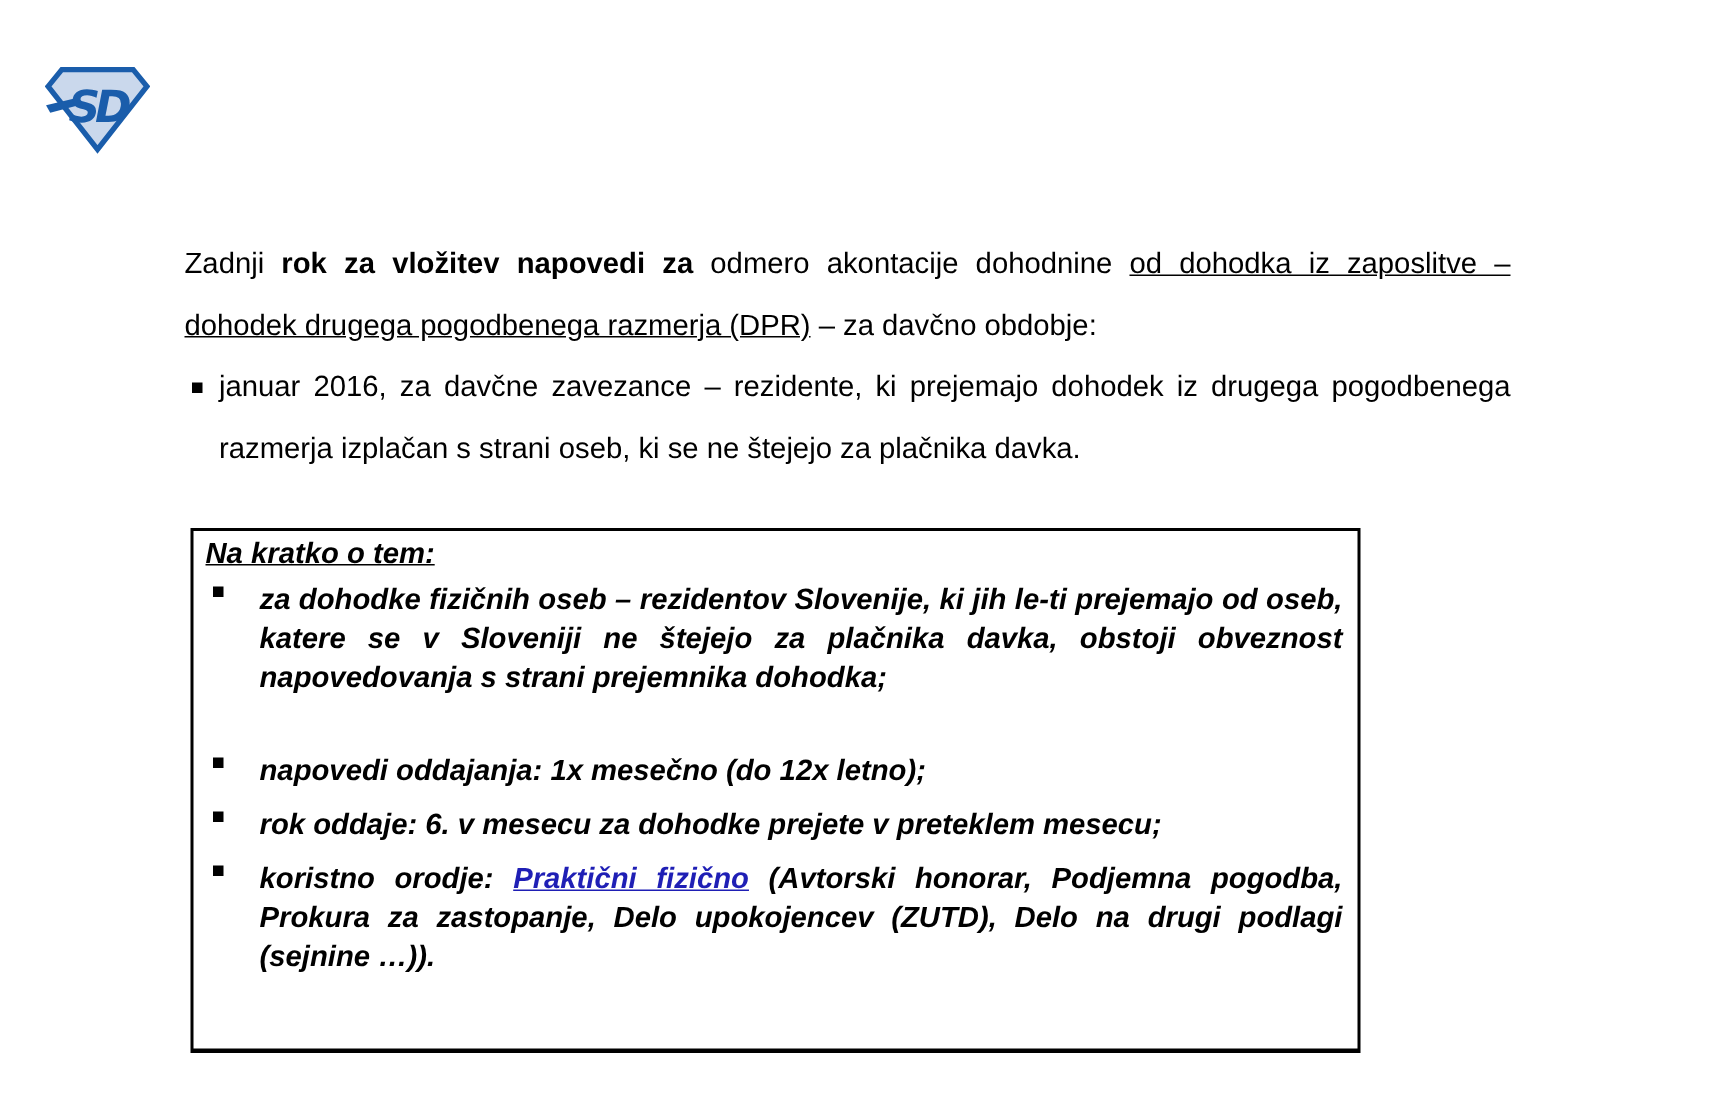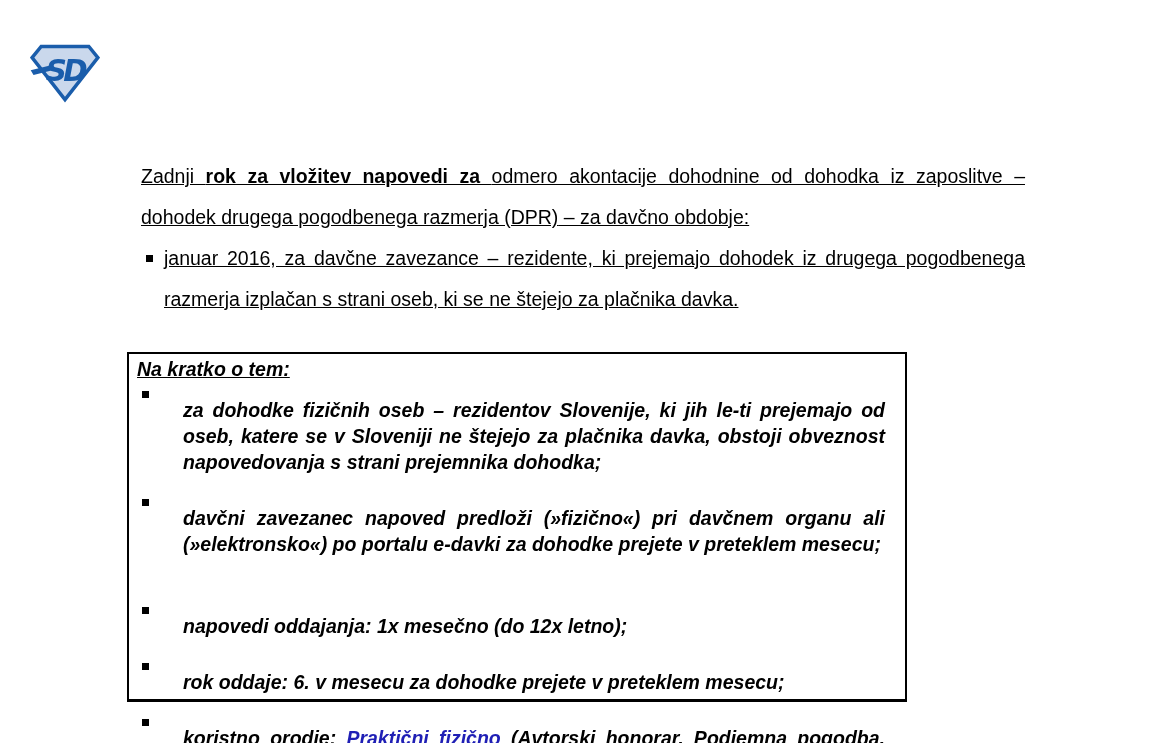--- a/index.html
+++ b/index.html
@@ -5,22 +5,22 @@
   html,body{margin:0;padding:0;}
   body{
     width:1157px;height:743px;position:relative;overflow:hidden;
     background:#ffffff;color:#000;
     font-family:"Liberation Sans", sans-serif;
   }
   
   .logo{position:absolute;left:30px;top:42px;width:70px;height:62px;}
   
   .content{
-    position:absolute;left:141px;top:156px;width:884px;
-    font-size:19.5px;line-height:41px;text-decoration:underline;
+    position:absolute;left:123px;top:156px;width:884px;
+    font-size:19.5px;line-height:41px;
   }
   .intro{margin:0;text-align:justify;}
   .b{font-weight:bold;}
   .u{text-decoration:underline;}
   .bullet-row{display:flex;}
   .marker-col{flex:none;width:23px;}
   .marker-col .sq{display:block;width:7px;height:7px;background:#000;margin-left:5px;margin-top:17px;}
   .bullet-text{flex:1;text-align:justify;margin:0;}
   
   .box{
@@ -28,21 +28,21 @@
     box-sizing:border-box;
     border:2px solid #000;border-bottom-width:3px;
     padding:2px 5px 0 8px;
     font-size:19.5px;line-height:26px;
     font-style:italic;font-weight:bold;
   }
   .box-title{text-decoration:underline;margin:0;}
   .box-bullet{display:flex;}
   .box-marker-col{flex:none;width:31px;}
   .box-marker-col .sq{display:block;width:7px;height:7px;background:#000;margin-left:5px;margin-top:9px;}
-  .box-bullet-text{flex:1;text-align:justify;margin:15px;}
+  .box-bullet-text{flex:1;text-align:justify;margin:5px;}
   .blank-line{height:26px;}
   a.doc-link{color:#1f1fb5;text-decoration:underline;cursor:pointer;}
 </style>
 </head>
 <body>
 
 <div class="logo">
   <svg viewBox="0 0 100 84" width="70" height="62">
     <polygon points="3,20 16,4 84,4 97,20 50,80" fill="#cad8ec" stroke="#1a5dab" stroke-width="5"></polygon>
     <path d="M1,38 L30,31 L32,38 L5,45 Z" fill="#1a5dab"></path>
@@ -64,26 +64,20 @@
 <div class="box">
   <p class="box-title">Na kratko o tem:</p>
 
   <div class="box-bullet">
     <span class="box-marker-col">
         <span class="sq"></span>
       </span>
     <p class="box-bullet-text">za dohodke fizičnih oseb – rezidentov Slovenije, ki jih le-ti prejemajo od oseb, katere se v Sloveniji ne štejejo za plačnika davka, obstoji obveznost napovedovanja s strani prejemnika dohodka;</p>
   </div>
 
-  <div class="box-bullet">
-    <span class="box-marker-col">
-        <span class="sq"></span>
-      </span>
-    <p class="box-bullet-text">davčni zavezanec napoved predloži (»fizično«) pri davčnem organu ali (»elektronsko«) po portalu e-davki za dohodke prejete v preteklem mesecu;</p>
-  </div>
 
   <div class="blank-line"></div>
 
 
   <div class="box-bullet">
     <span class="box-marker-col">
         <span class="sq"></span>
       </span>
     <p class="box-bullet-text">napovedi oddajanja: 1x mesečno (do 12x letno);</p>
   </div>

